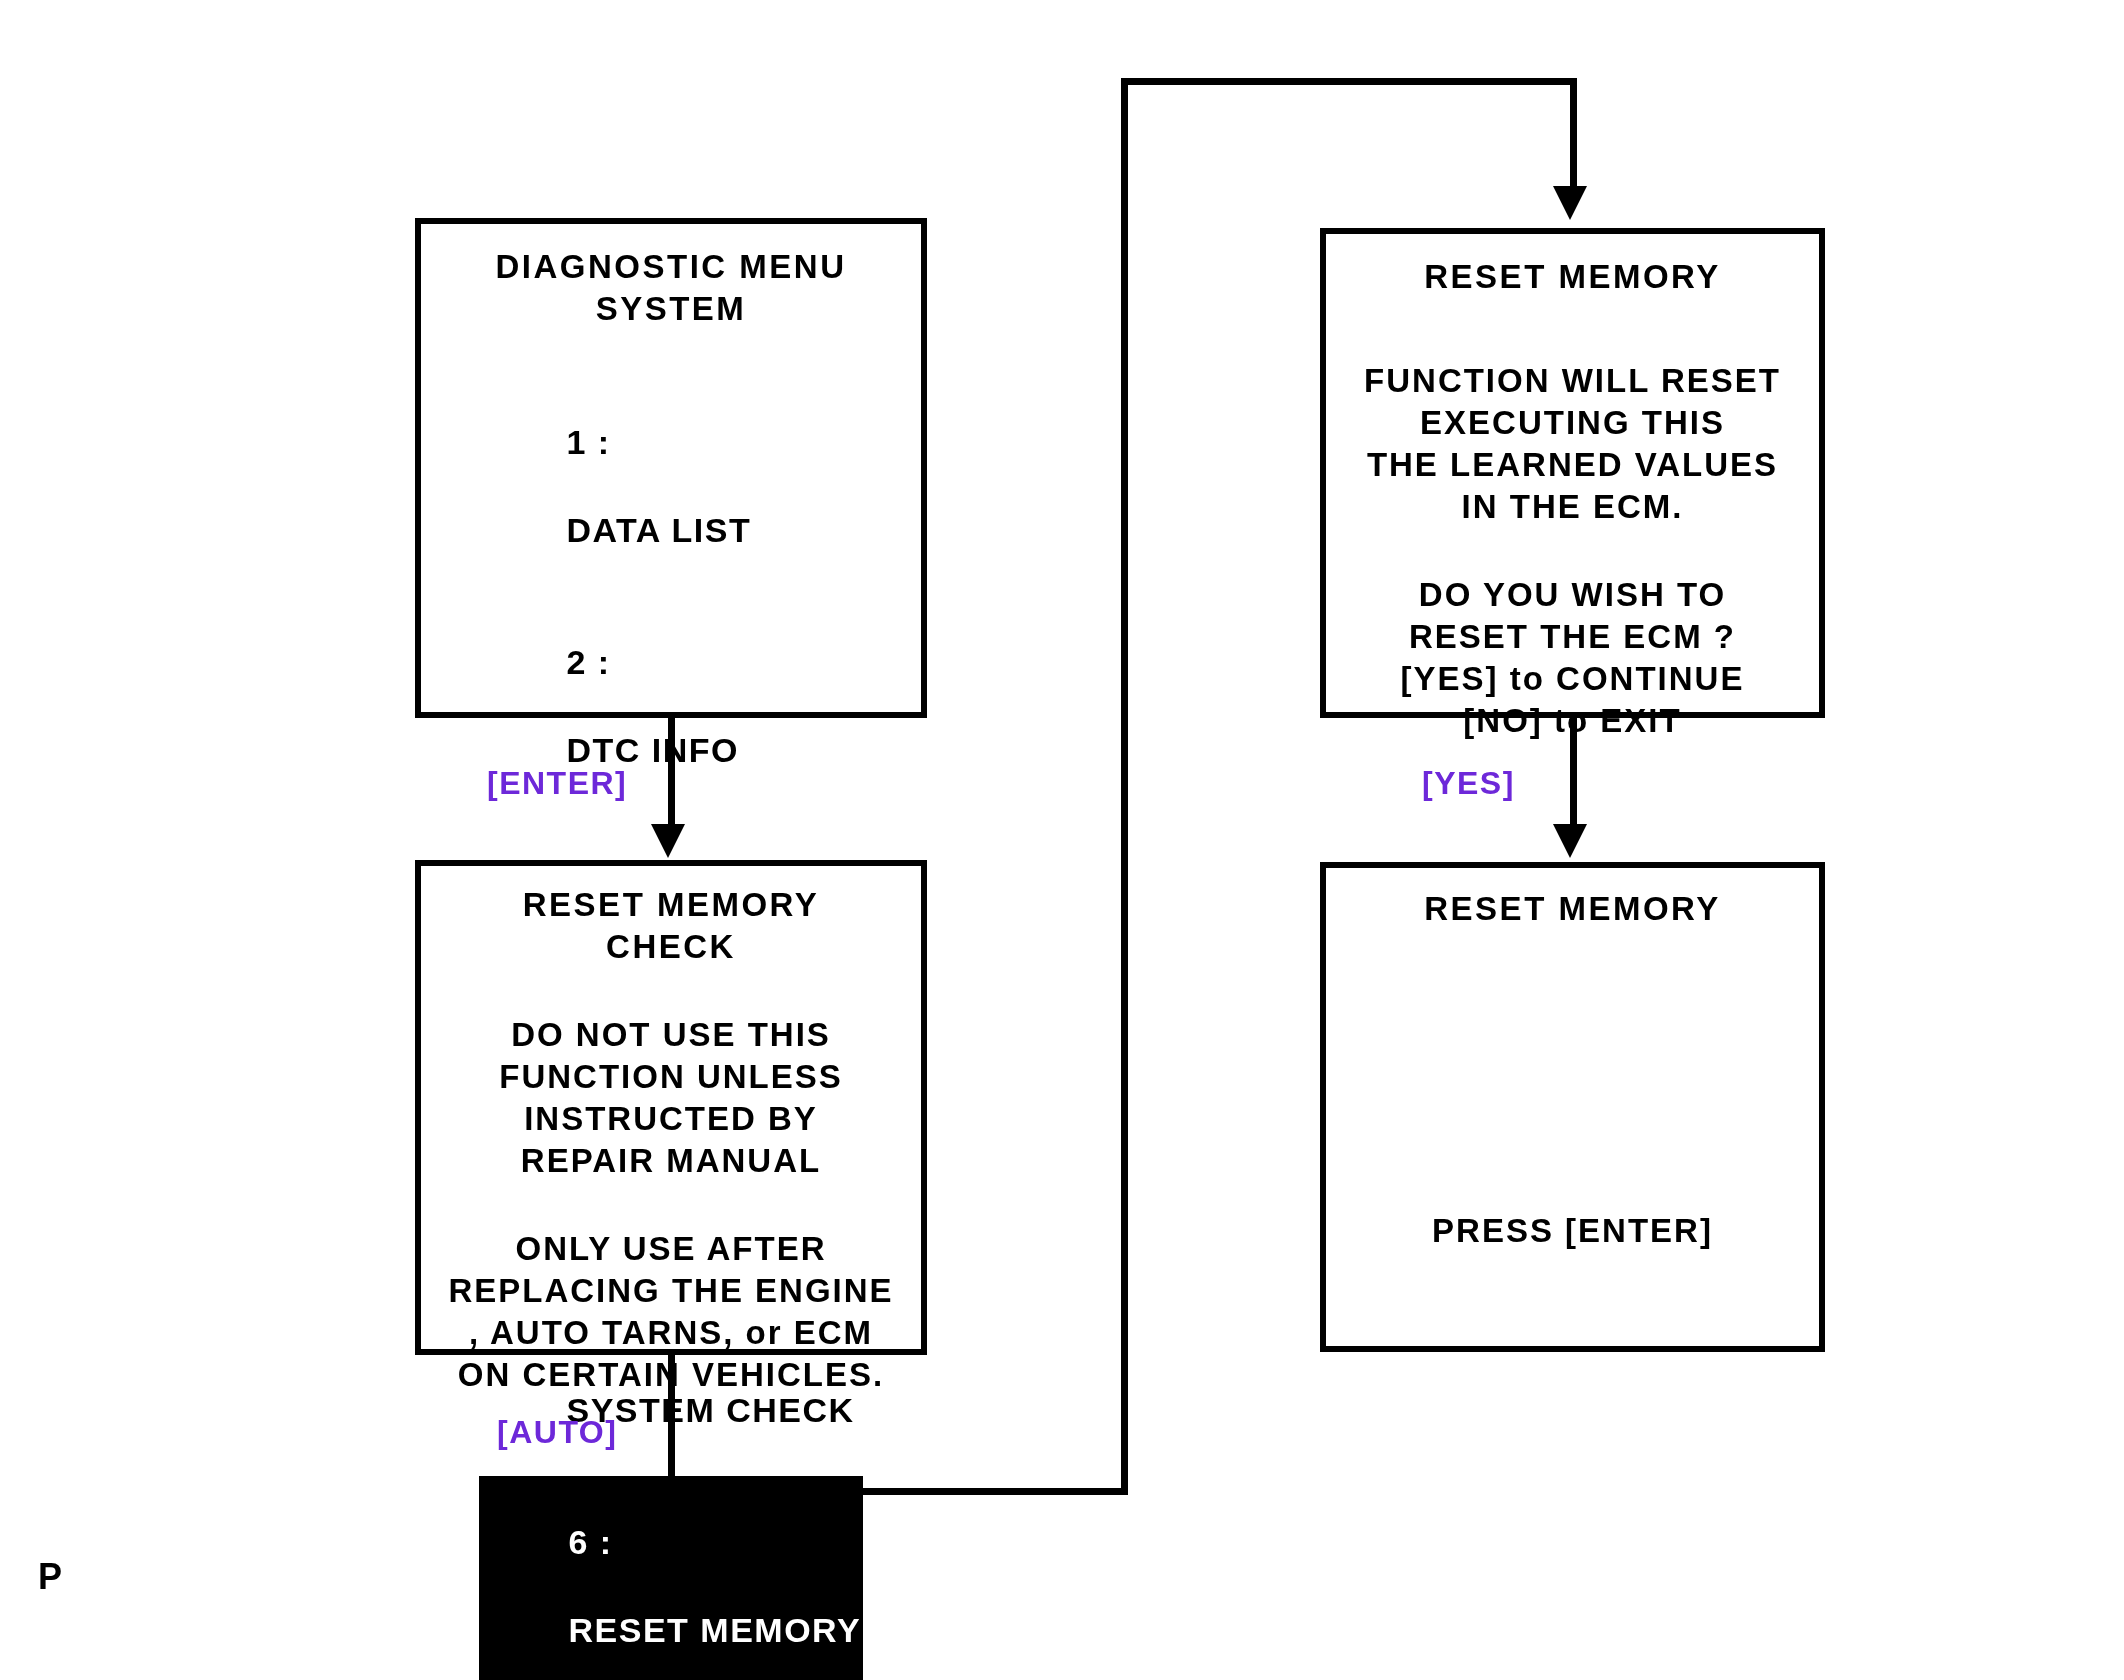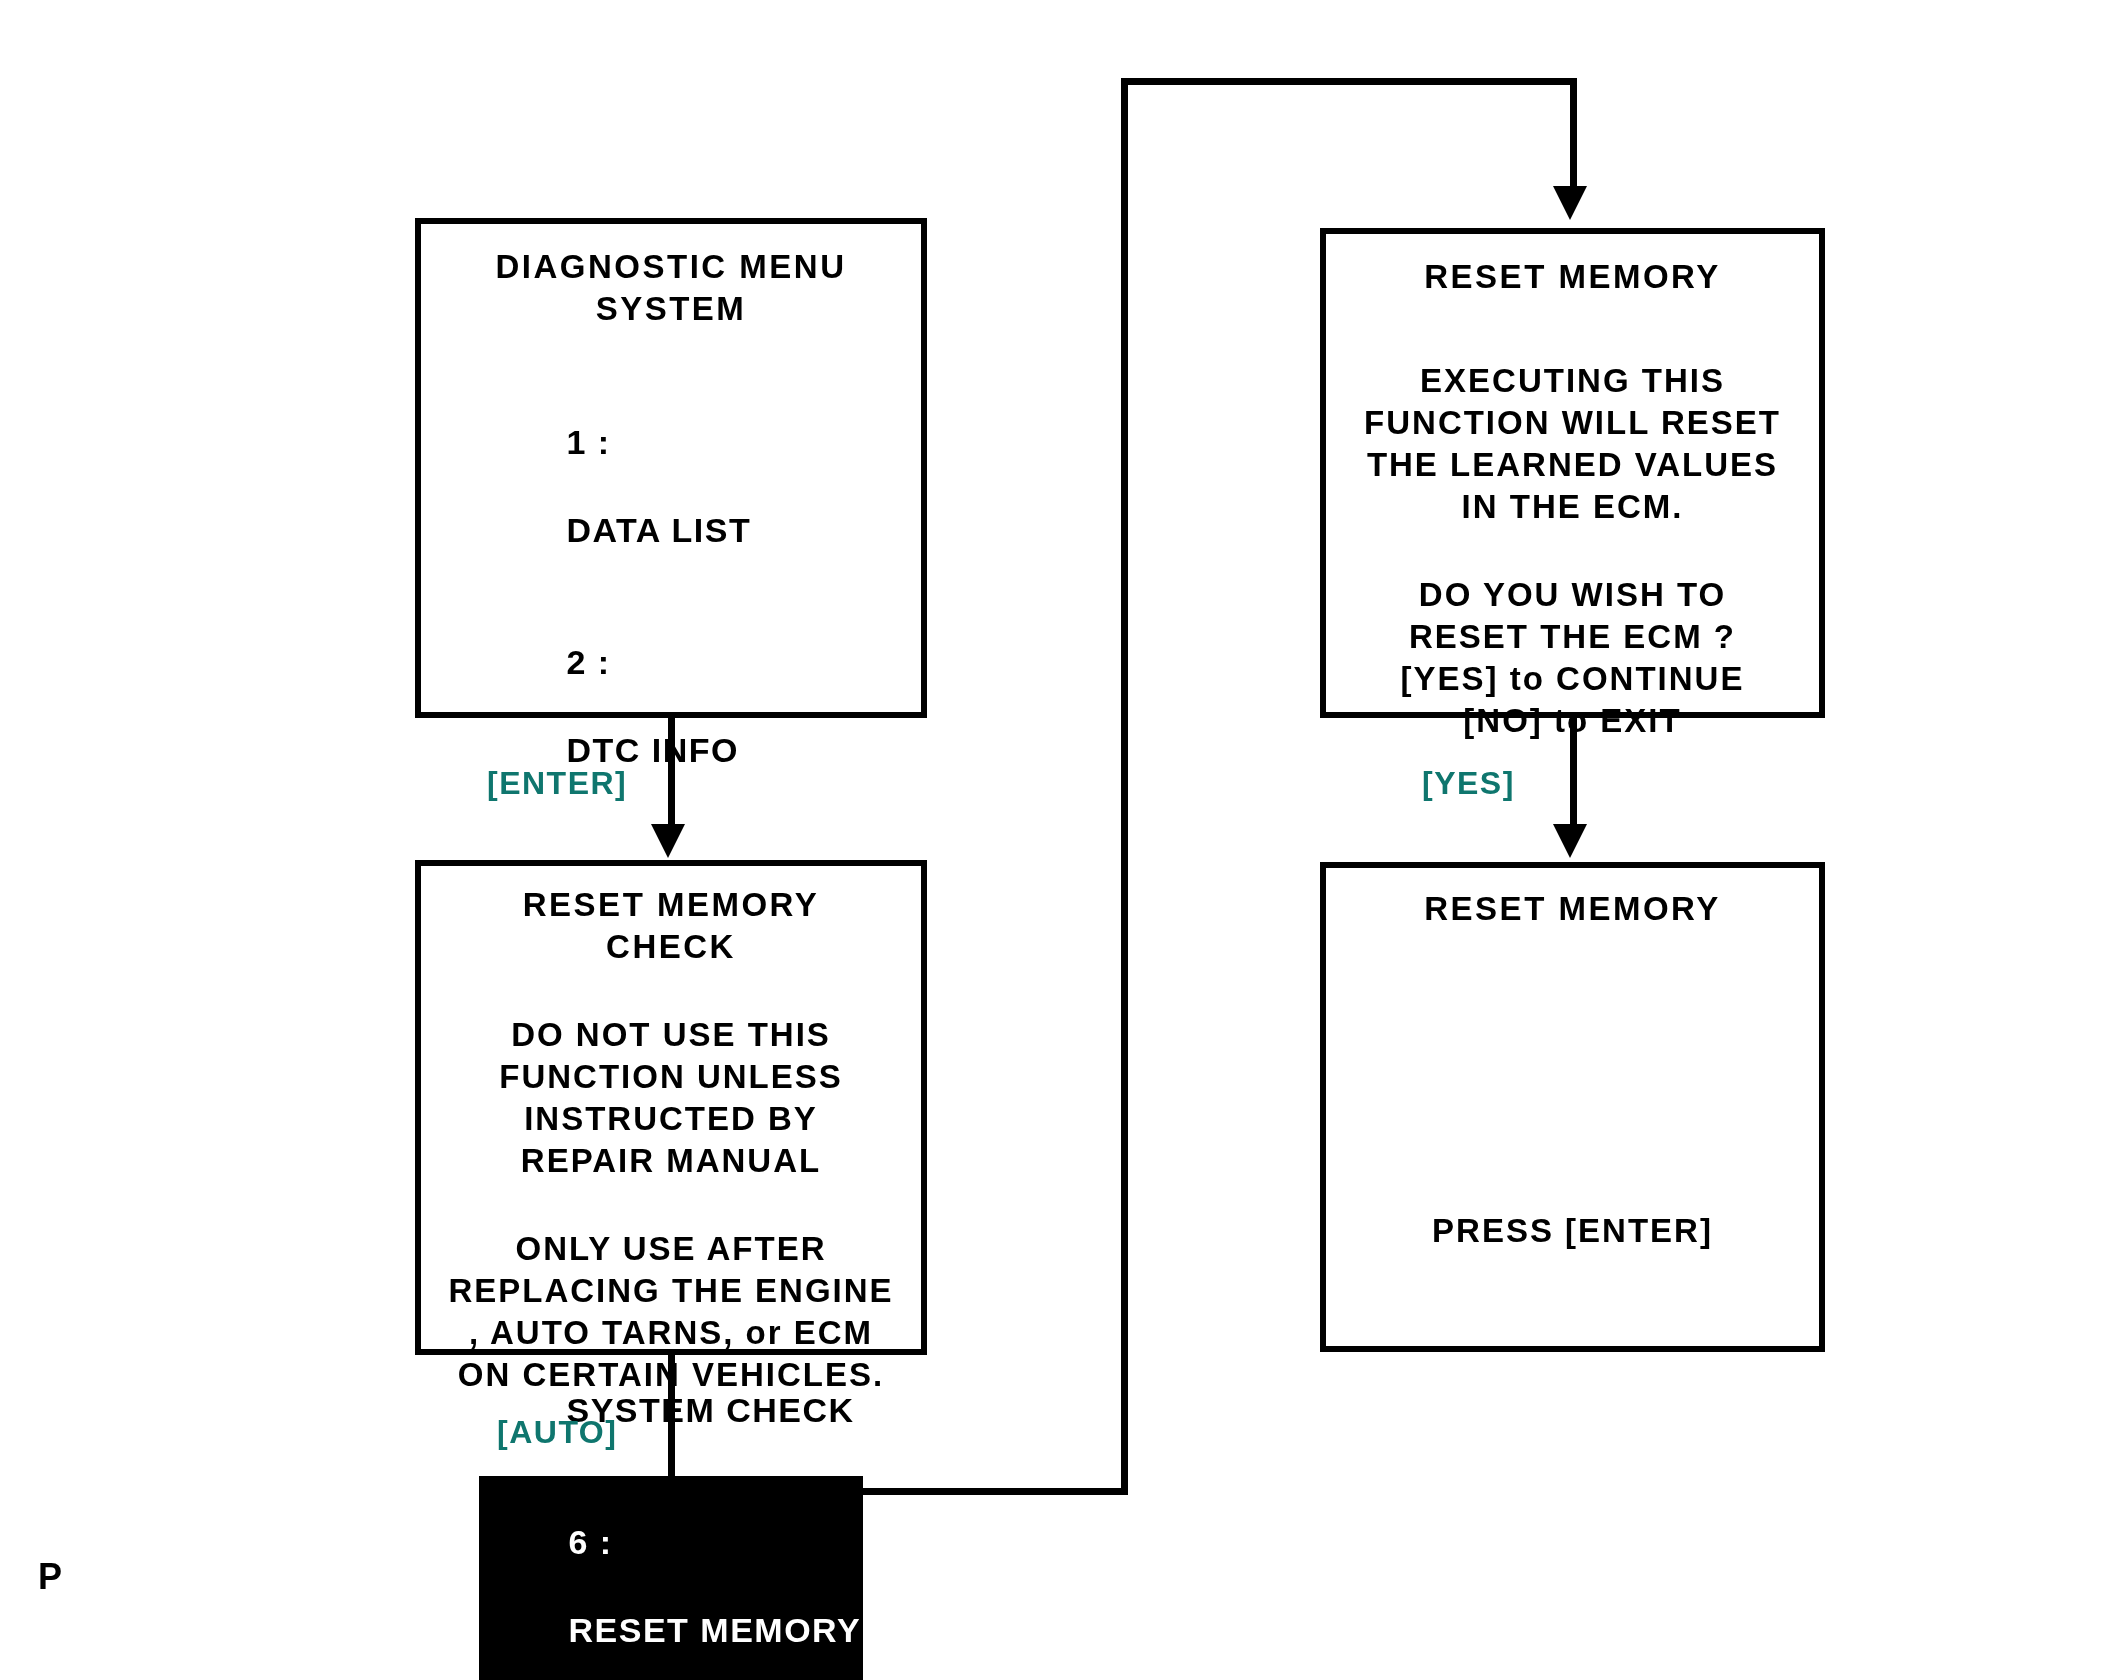--- a/index.html
+++ b/index.html
@@ -56,21 +56,21 @@
     width:0;height:0;
     border-left:17px solid transparent;
     border-right:17px solid transparent;
     border-top:34px solid #000000;
   }
   .edge-label{
     position:absolute;
     font-size:32px;
     font-weight:bold;
     letter-spacing:1.5px;
-    color:#0f766e;
+    color:#6d28d9;
     white-space:nowrap;
   }
   .corner-mark{
     position:absolute;
     font-size:36px;
     font-weight:bold;
     color:#000000;
   }
   .fig-code{
     position:absolute;
@@ -140,22 +140,22 @@
     <div class="scr-body">ONLY USE AFTER</div>
     <div class="scr-body">REPLACING THE ENGINE</div>
     <div class="scr-body">, AUTO TARNS, or ECM</div>
     <div class="scr-body">ON CERTAIN VEHICLES.</div>
   </div>
 
   <div class="screen" style="left:1320px;top:228px;width:505px;height:490px;">
     <div style="height:22px;"></div>
     <div class="scr-title">RESET MEMORY</div>
     <div class="gap-lg"></div>
+    <div class="scr-body">FUNCTION WILL RESET</div>
     <div class="scr-body">EXECUTING THIS</div>
-    <div class="scr-body">FUNCTION WILL RESET</div>
     <div class="scr-body">THE LEARNED VALUES</div>
     <div class="scr-body">IN THE ECM.</div>
     <div class="gap-md"></div>
     <div class="scr-body">DO YOU WISH TO</div>
     <div class="scr-body">RESET THE ECM ?</div>
     <div class="scr-body">[YES] to CONTINUE</div>
     <div class="scr-body">[NO] to EXIT</div>
   </div>
 
   <div class="screen" style="left:1320px;top:862px;width:505px;height:490px;">

